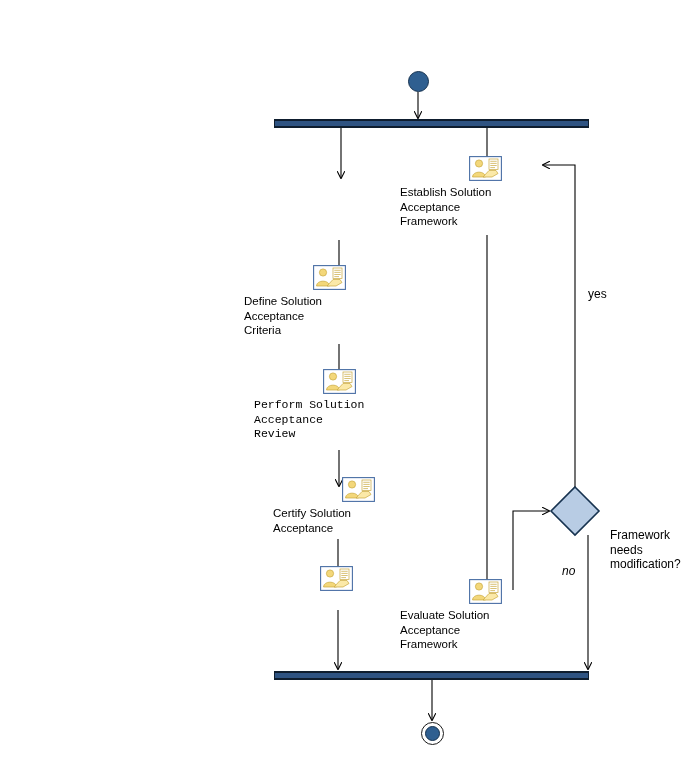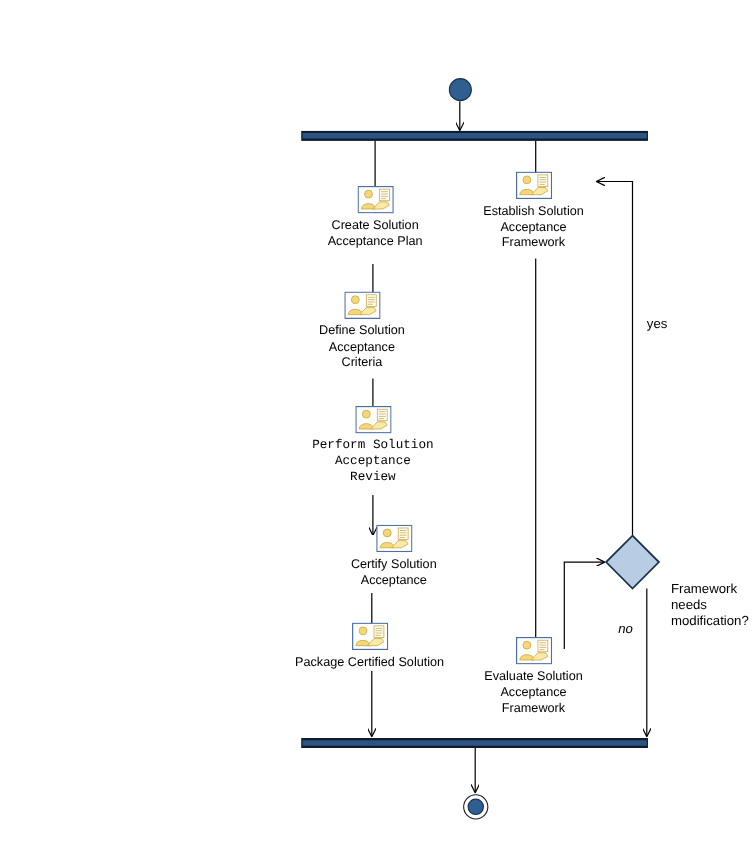--- a/index.html
+++ b/index.html
@@ -24,21 +24,21 @@
     top: 0;
     width: 686px;
     height: 765px;
   }
 
   
   .node {
     position: absolute;
     width: 170px;
     margin-left: -85px;      
-    text-align: center;
+    text-align: left;
   }
   .node-icon {
     width: 33px;
     height: 25px;
     margin: 0 auto;
     display: block;
   }
   .node-label {
     margin-top: 4px;
     font-size: 11.5px;
@@ -129,37 +129,20 @@
       <path d="M 575 487 L 575 165 L 543 165"></path>
       <path d="M 588 535 L 588 669"></path>
       <path d="M 432 680 L 432 720"></path>
     </g>
   </svg>
 
   <div class="start-node" style="left:408px; top:71px;"></div>
 
   <div class="bar" style="left:274px; top:119px; width:315px; height:9px;"></div>
 
-  <div class="node" style="left:341px; top:169px;">
-    <svg class="node-icon" viewBox="0 0 33 25" xmlns="http://www.w3.org/2000/svg">
-      <rect x="0.6" y="0.6" width="31.8" height="23.8" fill="#ffffff" stroke="#4a6fa5" stroke-width="1.1"></rect>
-      <circle cx="10" cy="7.5" r="3.6" fill="#f3d77a" stroke="#c9a73c" stroke-width="0.7"></circle>
-      <path d="M 3.5 21 C 3.5 14.5 16.5 14.5 16.5 21 Z" fill="#f3d77a" stroke="#c9a73c" stroke-width="0.7"></path>
-      <path d="M 14 21 L 20 14.5 L 27 14.5 L 29 17.5 L 23 21 Z" fill="#fbe9a8" stroke="#c9a73c" stroke-width="0.7"></path>
-      <rect x="20" y="3" width="9" height="10.5" fill="#ffffff" stroke="#c9a73c" stroke-width="0.7"></rect>
-      <g stroke="#c9a73c" stroke-width="0.7">
-        <line x1="21.3" y1="5.3" x2="27.7" y2="5.3"></line>
-        <line x1="21.3" y1="7.4" x2="27.7" y2="7.4"></line>
-        <line x1="21.3" y1="9.5" x2="27.7" y2="9.5"></line>
-        <line x1="21.3" y1="11.6" x2="26" y2="11.6"></line>
-      </g>
-    </svg>
-    <div class="node-label">Create Solution
-Acceptance Plan</div>
-  </div>
 
   <div class="node" style="left:485px; top:156px;">
     <svg class="node-icon" viewBox="0 0 33 25" xmlns="http://www.w3.org/2000/svg">
       <rect x="0.6" y="0.6" width="31.8" height="23.8" fill="#ffffff" stroke="#4a6fa5" stroke-width="1.1"></rect>
       <circle cx="10" cy="7.5" r="3.6" fill="#f3d77a" stroke="#c9a73c" stroke-width="0.7"></circle>
       <path d="M 3.5 21 C 3.5 14.5 16.5 14.5 16.5 21 Z" fill="#f3d77a" stroke="#c9a73c" stroke-width="0.7"></path>
       <path d="M 14 21 L 20 14.5 L 27 14.5 L 29 17.5 L 23 21 Z" fill="#fbe9a8" stroke="#c9a73c" stroke-width="0.7"></path>
       <rect x="20" y="3" width="9" height="10.5" fill="#ffffff" stroke="#c9a73c" stroke-width="0.7"></rect>
       <g stroke="#c9a73c" stroke-width="0.7">
         <line x1="21.3" y1="5.3" x2="27.7" y2="5.3"></line>
@@ -236,21 +219,20 @@
       <path d="M 3.5 21 C 3.5 14.5 16.5 14.5 16.5 21 Z" fill="#f3d77a" stroke="#c9a73c" stroke-width="0.7"></path>
       <path d="M 14 21 L 20 14.5 L 27 14.5 L 29 17.5 L 23 21 Z" fill="#fbe9a8" stroke="#c9a73c" stroke-width="0.7"></path>
       <rect x="20" y="3" width="9" height="10.5" fill="#ffffff" stroke="#c9a73c" stroke-width="0.7"></rect>
       <g stroke="#c9a73c" stroke-width="0.7">
         <line x1="21.3" y1="5.3" x2="27.7" y2="5.3"></line>
         <line x1="21.3" y1="7.4" x2="27.7" y2="7.4"></line>
         <line x1="21.3" y1="9.5" x2="27.7" y2="9.5"></line>
         <line x1="21.3" y1="11.6" x2="26" y2="11.6"></line>
       </g>
     </svg>
-    <div class="node-label">Package Certified Solution</div>
   </div>
 
   <div class="node" style="left:485px; top:579px;">
     <svg class="node-icon" viewBox="0 0 33 25" xmlns="http://www.w3.org/2000/svg">
       <rect x="0.6" y="0.6" width="31.8" height="23.8" fill="#ffffff" stroke="#4a6fa5" stroke-width="1.1"></rect>
       <circle cx="10" cy="7.5" r="3.6" fill="#f3d77a" stroke="#c9a73c" stroke-width="0.7"></circle>
       <path d="M 3.5 21 C 3.5 14.5 16.5 14.5 16.5 21 Z" fill="#f3d77a" stroke="#c9a73c" stroke-width="0.7"></path>
       <path d="M 14 21 L 20 14.5 L 27 14.5 L 29 17.5 L 23 21 Z" fill="#fbe9a8" stroke="#c9a73c" stroke-width="0.7"></path>
       <rect x="20" y="3" width="9" height="10.5" fill="#ffffff" stroke="#c9a73c" stroke-width="0.7"></rect>
       <g stroke="#c9a73c" stroke-width="0.7">

